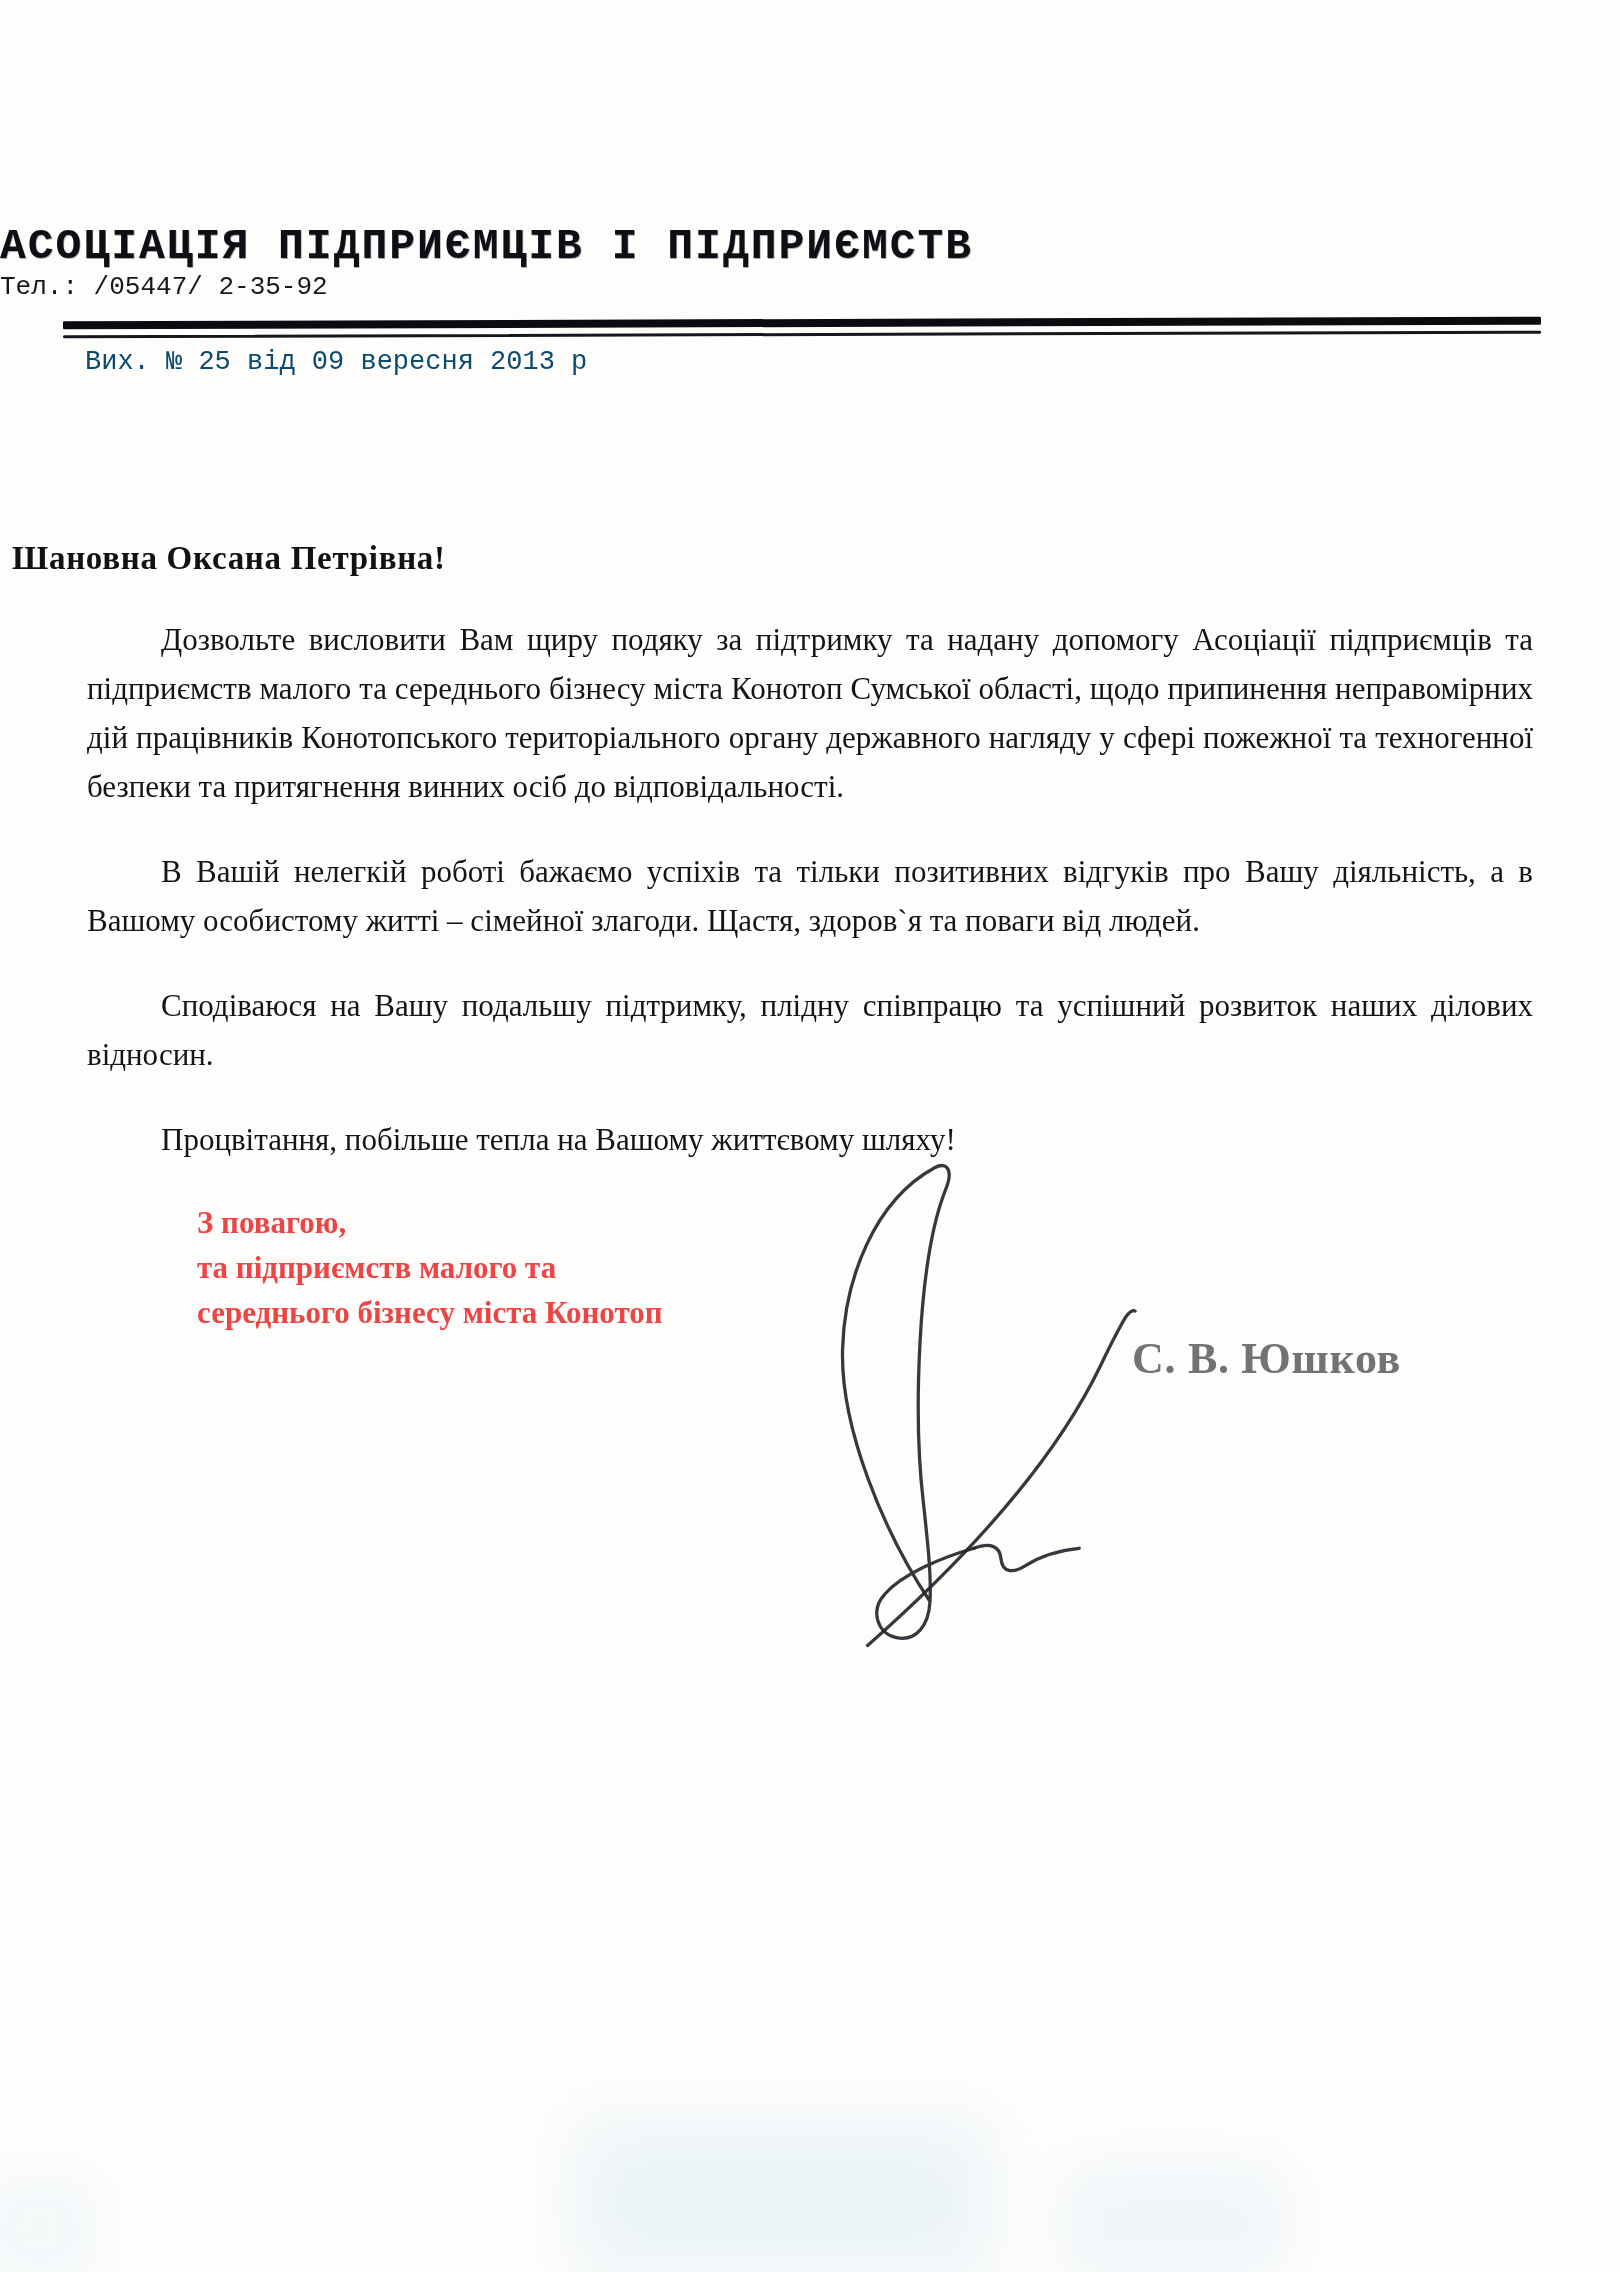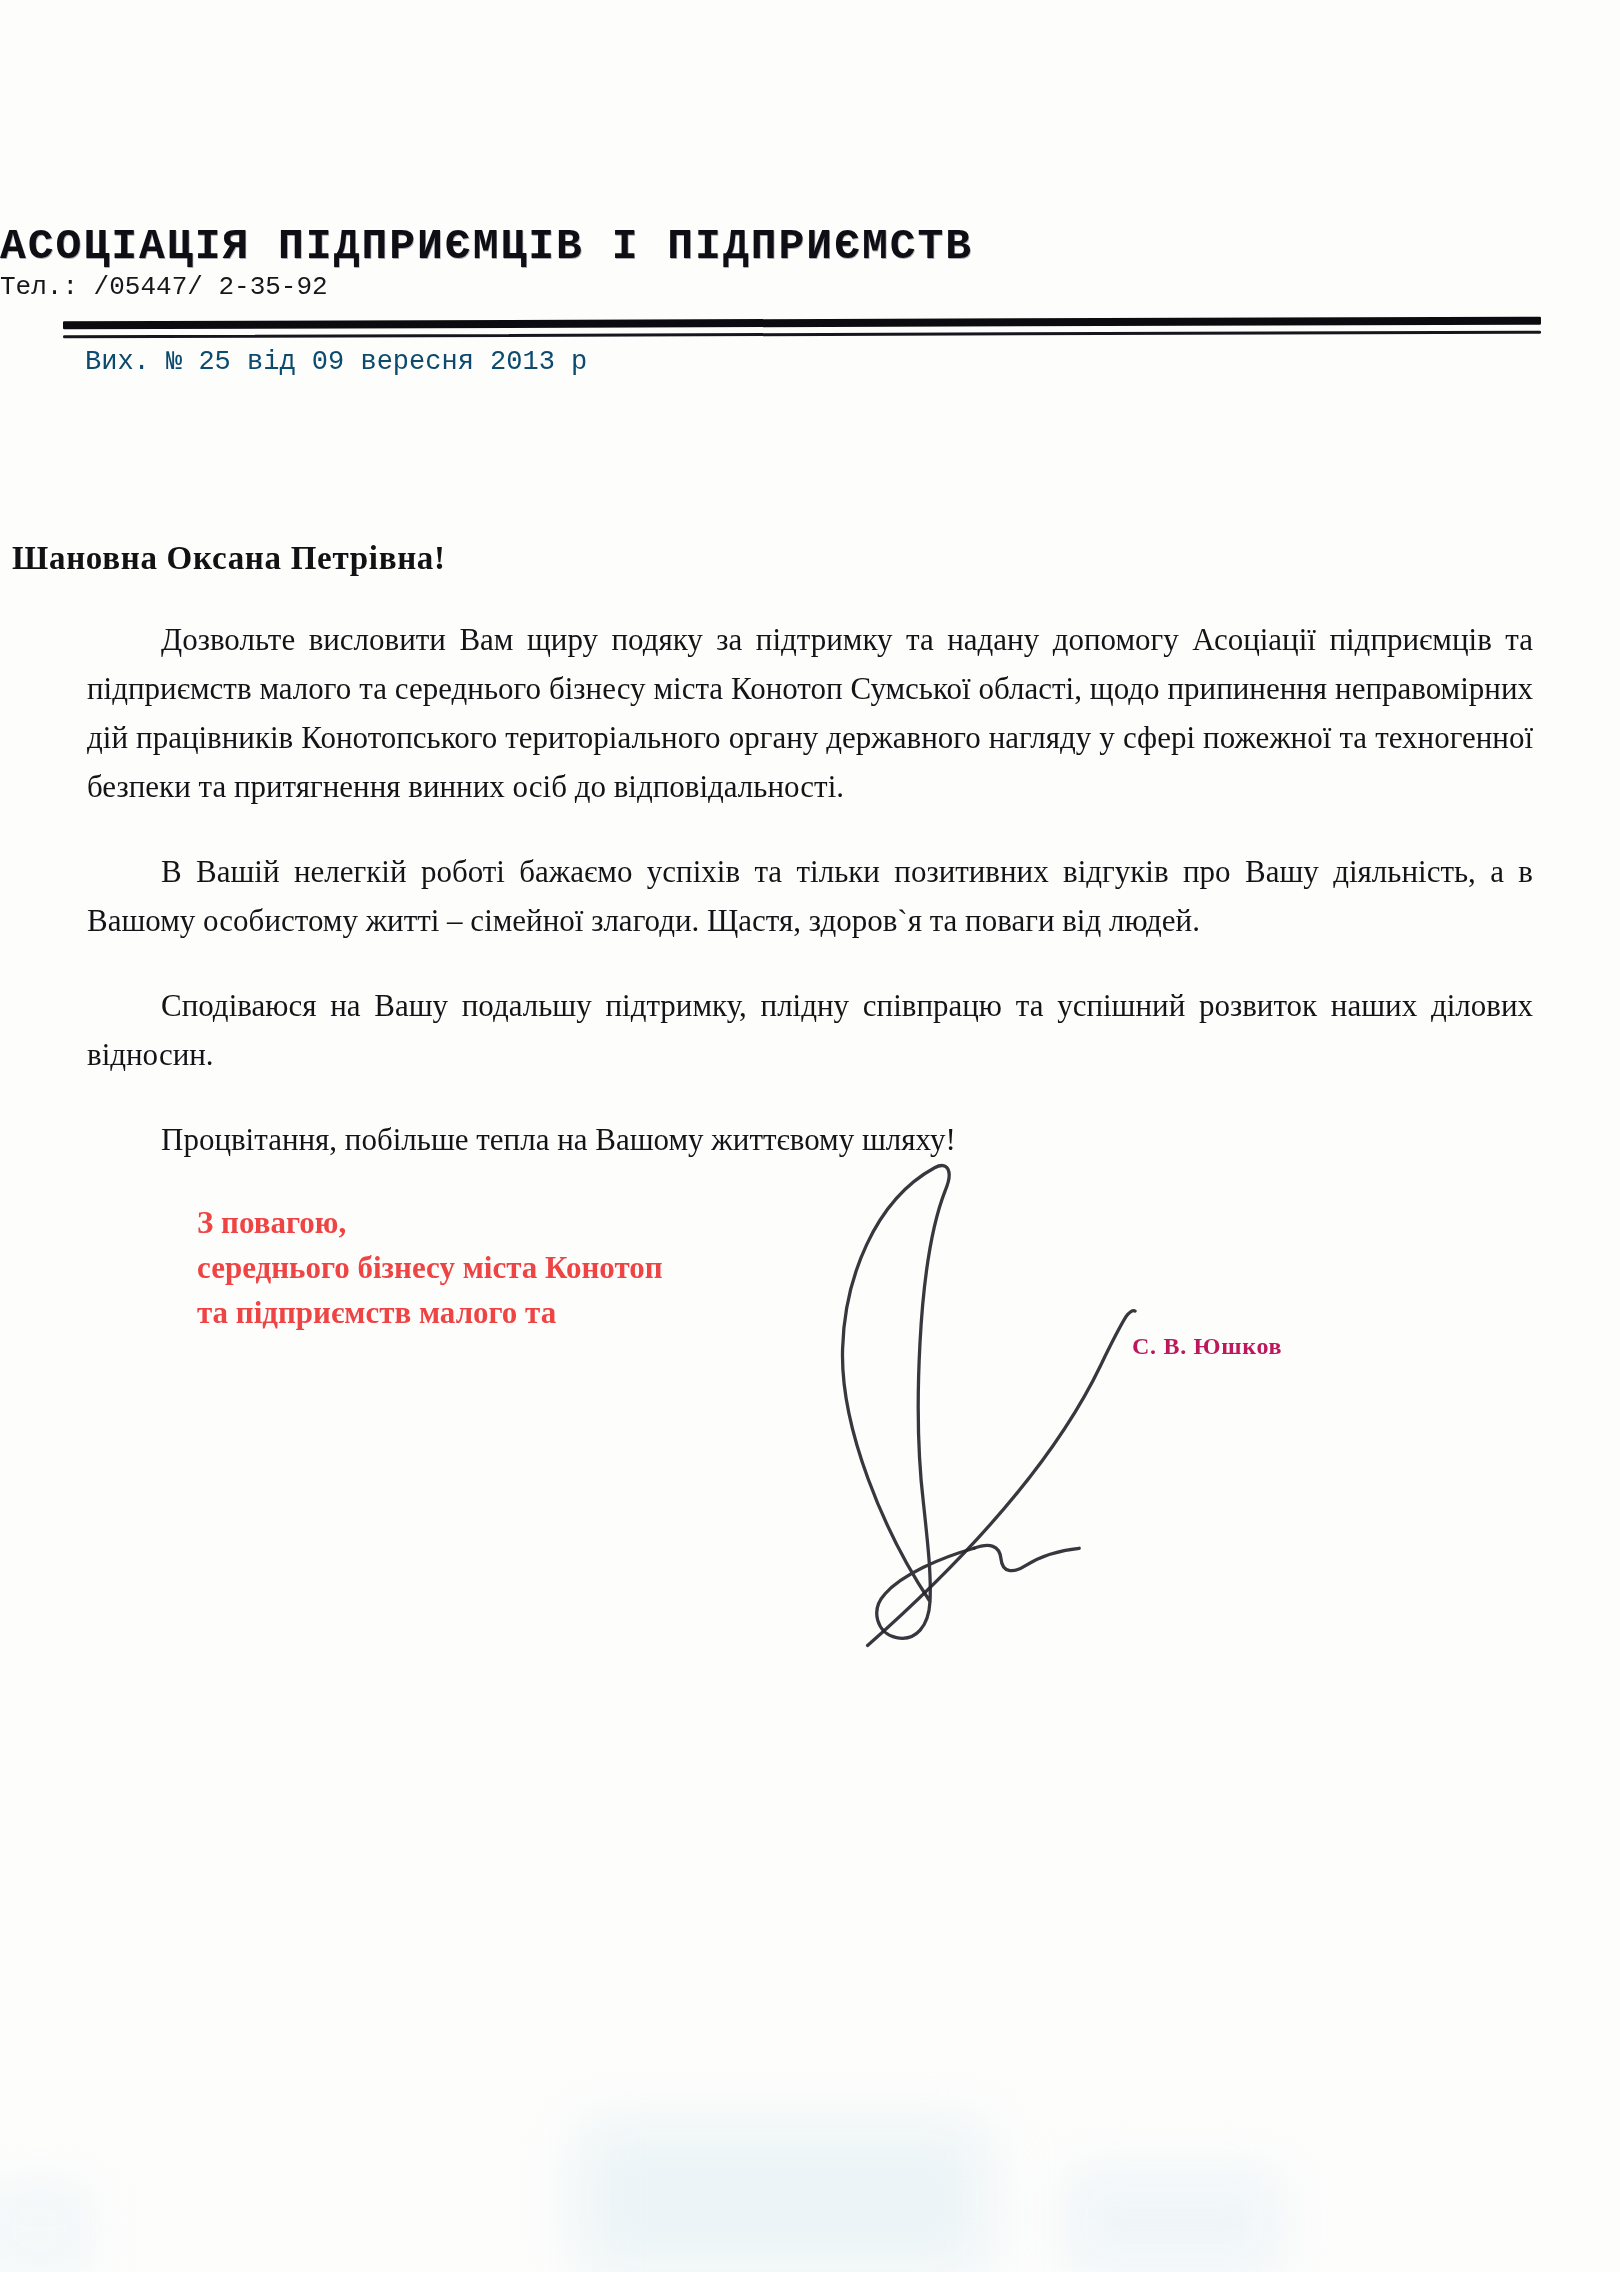--- a/index.html
+++ b/index.html
@@ -99,23 +99,23 @@
     font-weight: 700;
     font-size: 31px;
     line-height: 45px;
     color: #ef4444;
   }
   .sign-name {
     position: absolute;
     left: 1047px;
     top: 133px;
     font-weight: 700;
-    font-size: 24px;
+    font-size: 44px;
     letter-spacing: 0.7px;
-    color: #be185d;
+    color: #737373;
     white-space: nowrap;
   }
   .sign-svg {
     position: absolute;
     left: 684px;
     top: -62px;
     width: 368px;
     height: 513px;
   }
   .sign-svg path {
@@ -168,22 +168,22 @@
   <div class="body-text">
     <p>Дозвольте висловити Вам щиру подяку за підтримку та надану допомогу Асоціації підприємців та підприємств малого та середнього бізнесу міста Конотоп Сумської області, щодо припинення неправомірних дій працівників Конотопського територіального органу державного нагляду у сфері пожежної та техногенної безпеки та притягнення винних осіб до відповідальності.</p>
     <p>В Вашій нелегкій роботі бажаємо успіхів та тільки позитивних відгуків про Вашу діяльність, а в Вашому особистому житті – сімейної злагоди. Щастя, здоров`я та поваги від людей.</p>
     <p>Сподіваюся на Вашу подальшу підтримку, плідну співпрацю та успішний розвиток наших ділових відносин.</p>
     <p>Процвітання, побільше тепла на Вашому життєвому шляху!</p>
   </div>
 
   <div class="sign-area">
     <div class="sign-text">
       <div>З повагою,</div>
+      <div>та підприємств малого та</div>
       <div>середнього бізнесу міста Конотоп</div>
-      <div>та підприємств малого та</div>
     </div>
 
     <svg class="sign-svg" viewBox="0 0 560 780" aria-hidden="true">
       <path d="M 245 705
                C 175 600, 108 440, 112 320
                C 115 215, 160 95, 252 45
                C 272 34, 281 50, 268 80
                C 225 190, 220 430, 235 555
                C 242 620, 247 665, 245 705
                C 243 742, 224 766, 194 760

